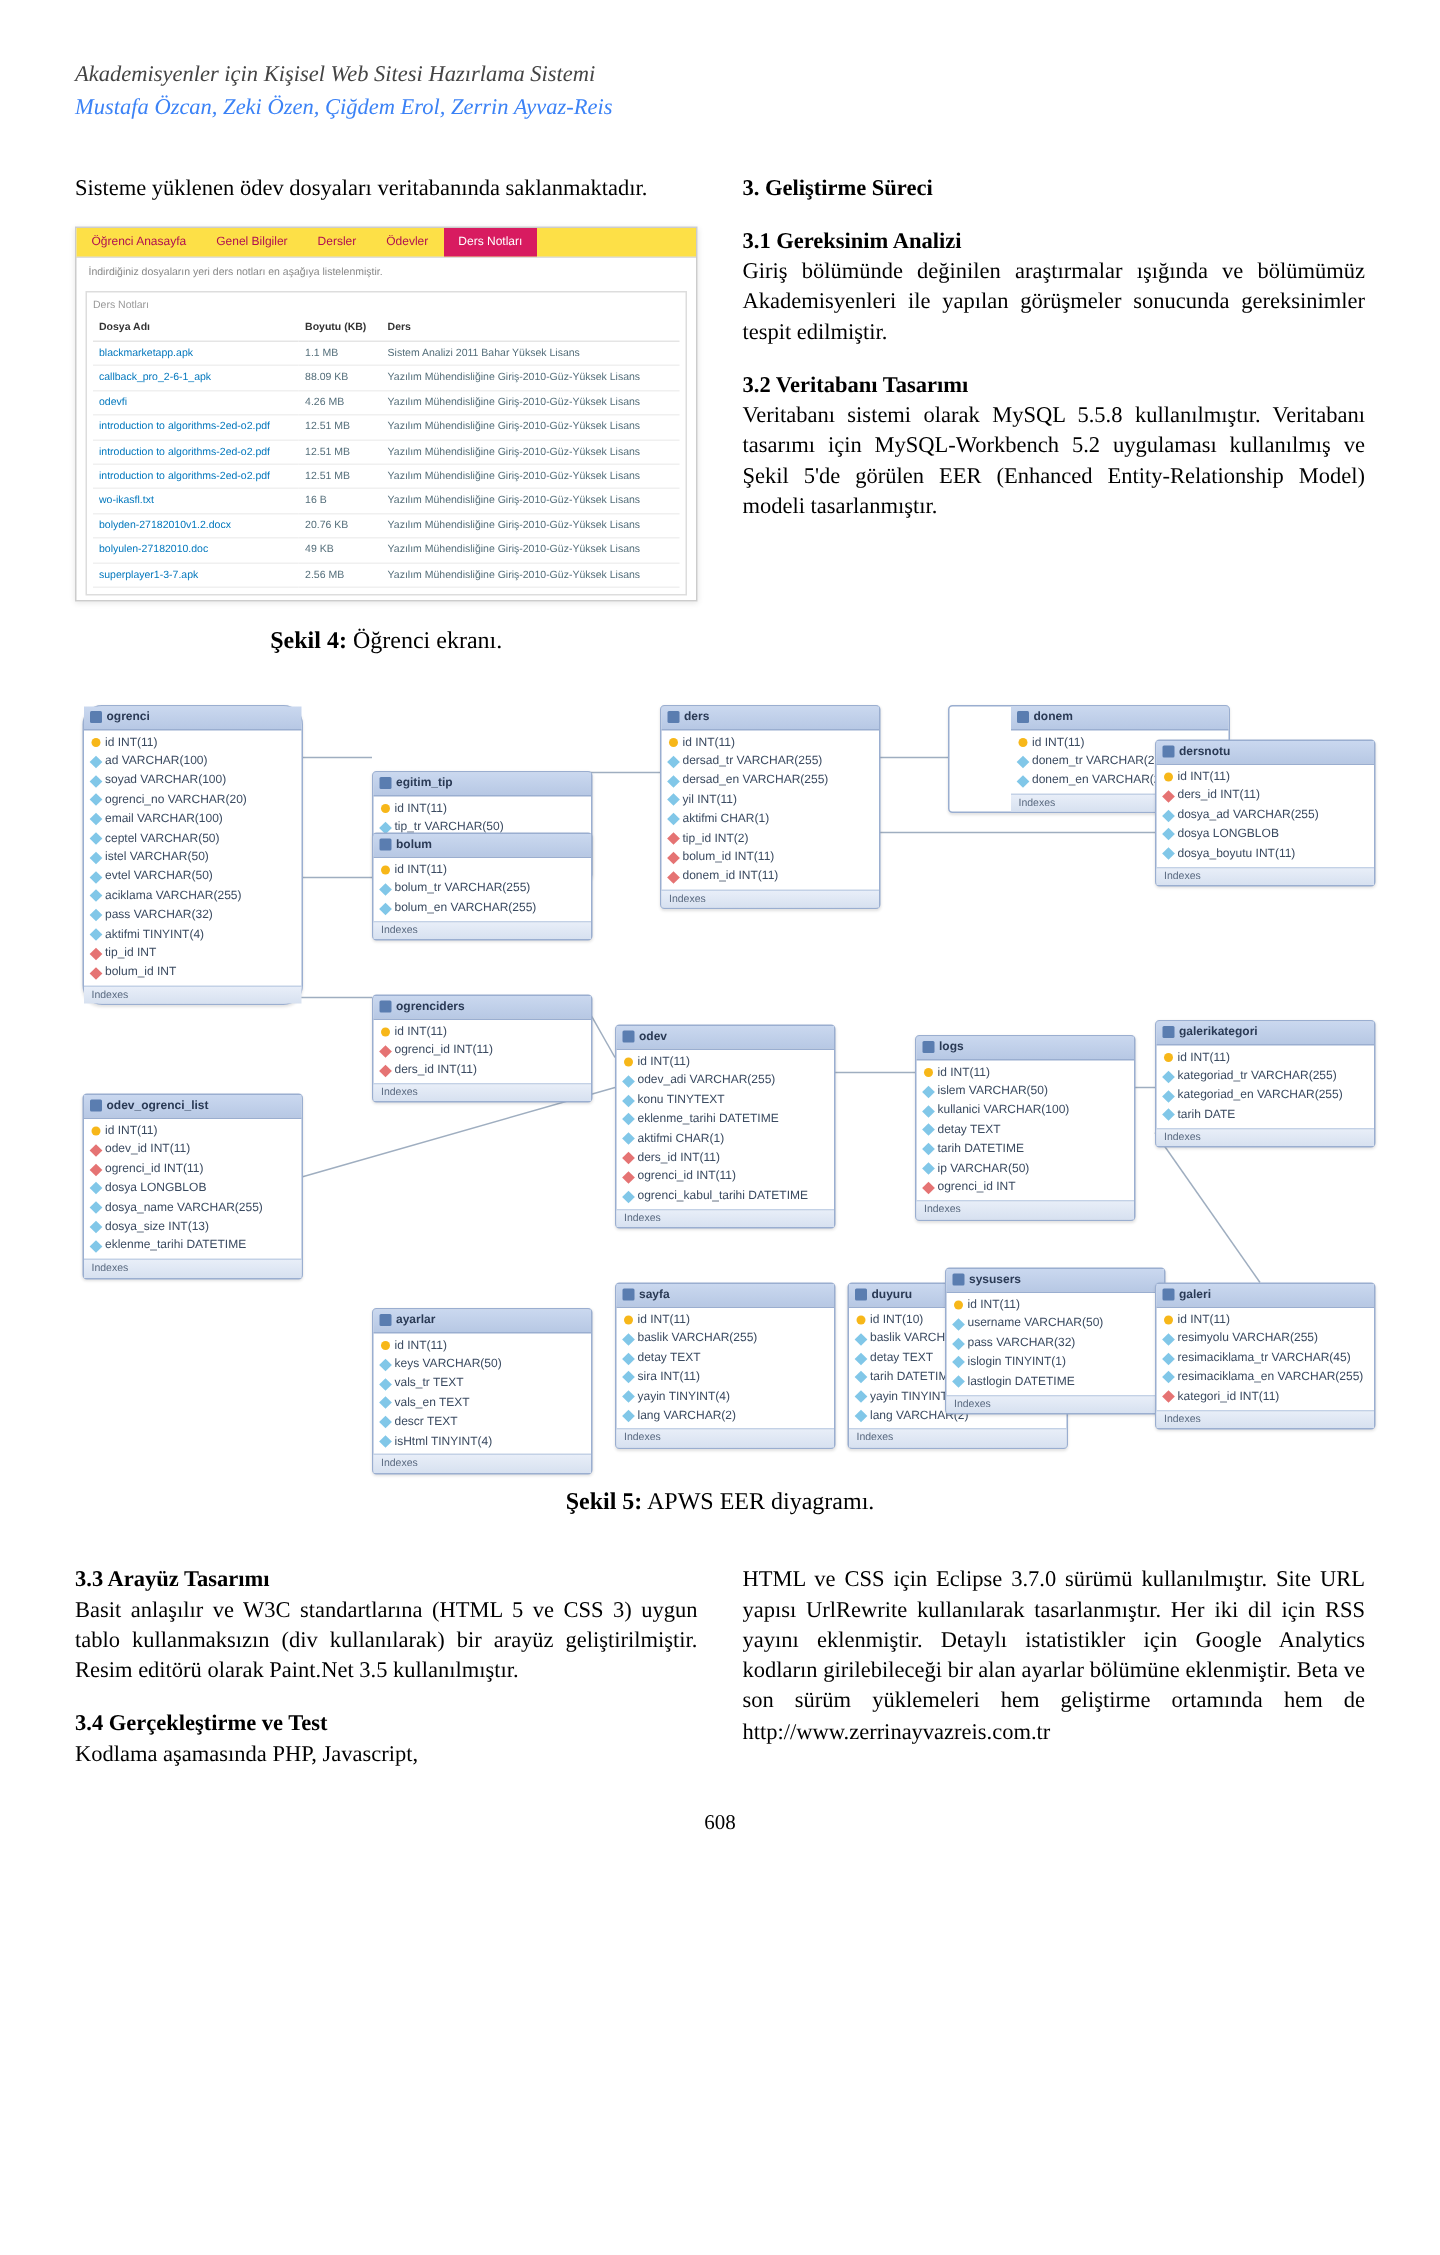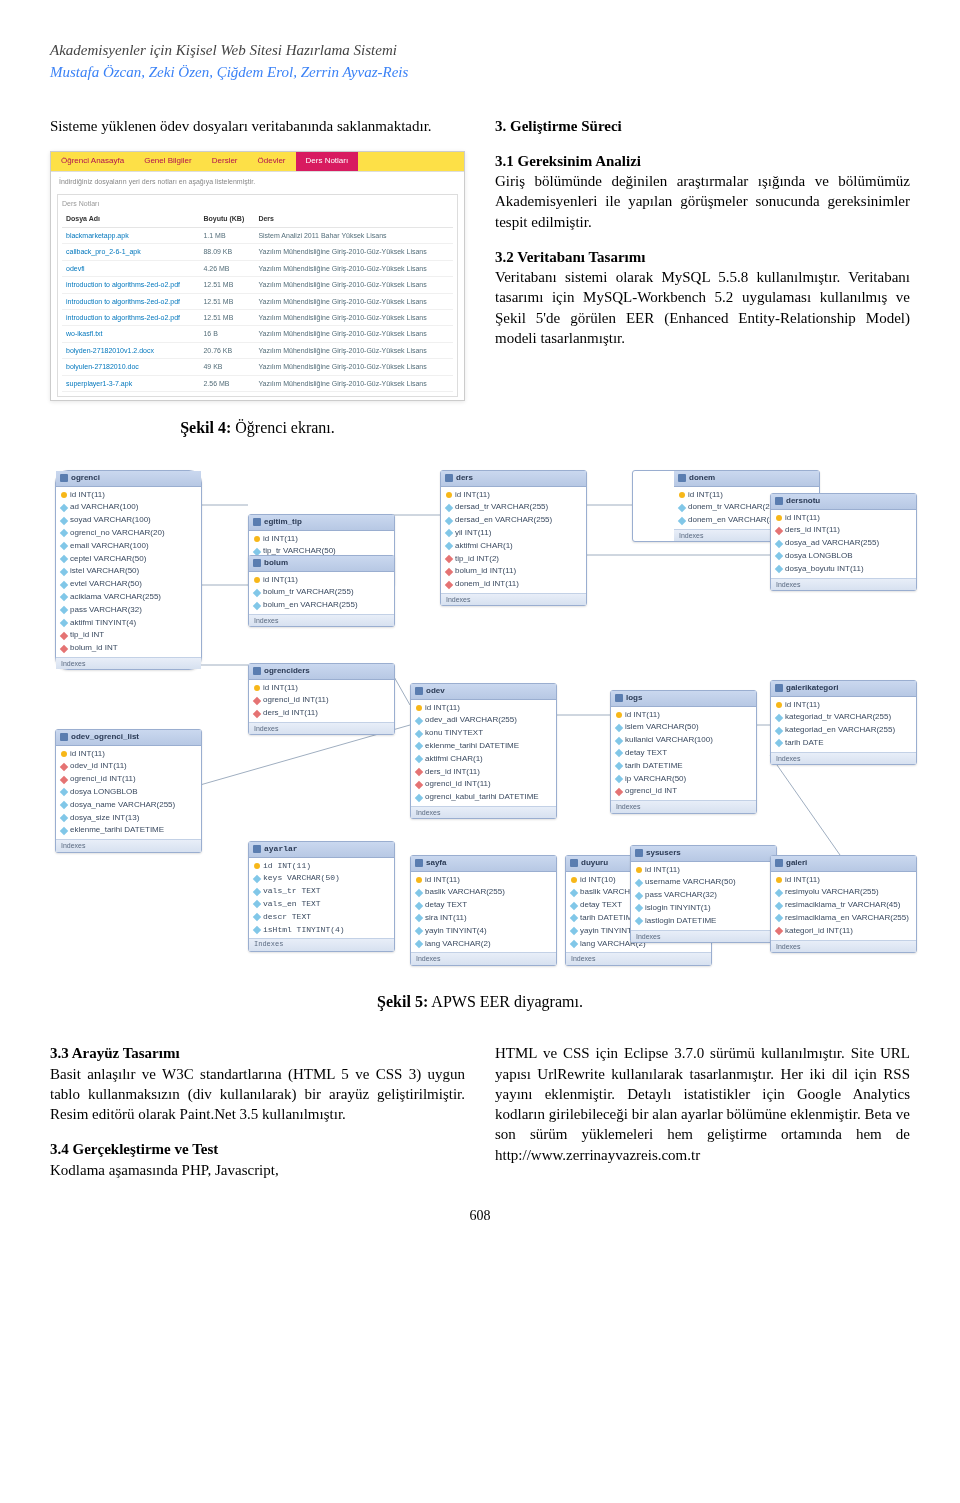--- a/index.html
+++ b/index.html
@@ -434,21 +434,21 @@
     <div class="eer-table" style="left: 720px; top: 215px;">
       <div class="eer-head">galerikategori</div>
       <div class="eer-rows">
         <div class="eer-row pk">id INT(11)</div>
         <div class="eer-row col">kategoriad_tr VARCHAR(255)</div>
         <div class="eer-row col">kategoriad_en VARCHAR(255)</div>
         <div class="eer-row col">tarih DATE</div>
       </div>
       <div class="eer-idx">Indexes</div>
     </div>
-    <div class="eer-table" style="left: 198px; top: 376px; font-family: Liberation Mono, monospace;">
+    <div class="eer-table" style="left: 198px; top: 407px;">
       <div class="eer-head">ayarlar</div>
       <div class="eer-rows">
         <div class="eer-row pk">id INT(11)</div>
         <div class="eer-row col">keys VARCHAR(50)</div>
         <div class="eer-row col">vals_tr TEXT</div>
         <div class="eer-row col">vals_en TEXT</div>
         <div class="eer-row col">descr TEXT</div>
         <div class="eer-row col">isHtml TINYINT(4)</div>
       </div>
       <div class="eer-idx">Indexes</div>

